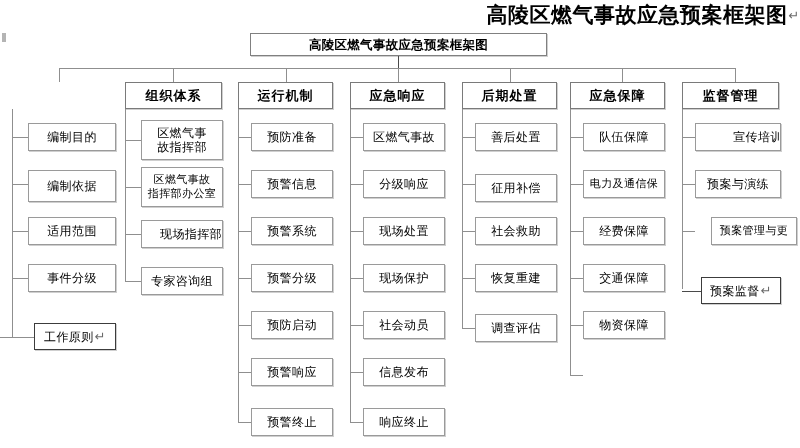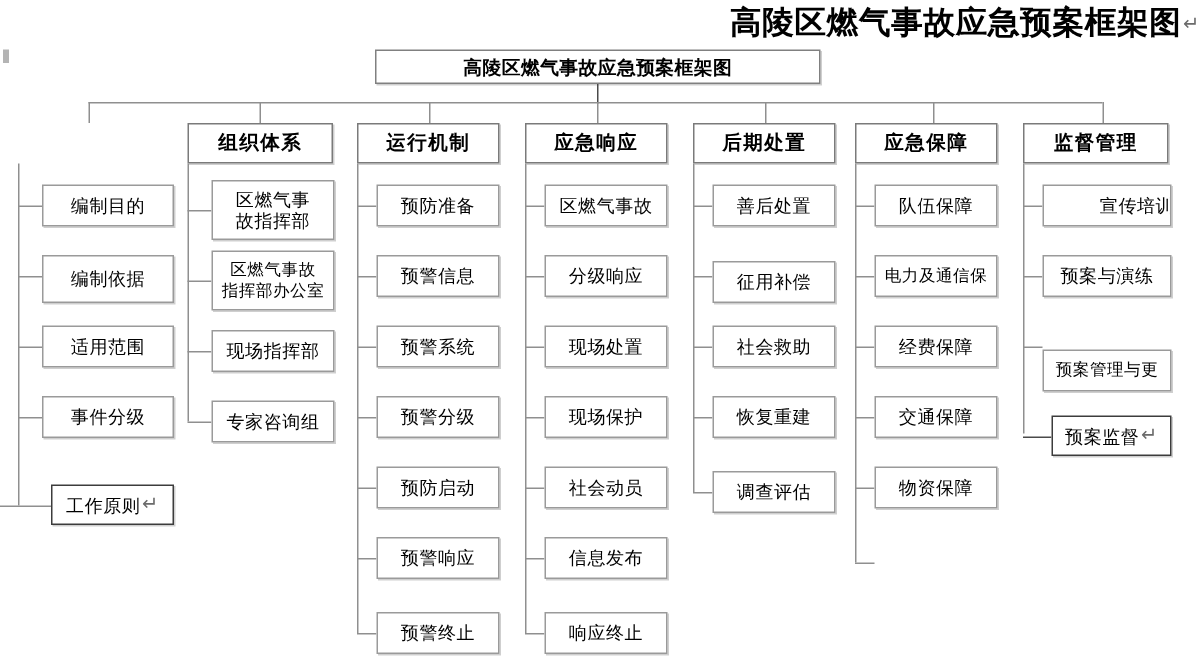--- a/index.html
+++ b/index.html
@@ -170,21 +170,21 @@
   <div class="box leaf-box two-line" style="left:141px; top:120px; width:82px; height:40px;">
     <span><span>区燃气事</span><br><span>故指挥部</span></span>
   </div>
 
   <div class="ln-h" style="left:125px; top:187px; width:16px;"></div>
   <div class="box leaf-box two-line" style="left:141px; top:167px; width:82px; height:40px;">
     <span style="font-size:11px;"><span>区燃气事故</span><br><span>指挥部办公室</span></span>
   </div>
 
   <div class="ln-h" style="left:125px; top:234px; width:16px;"></div>
-  <div class="box leaf-box" style="left:141px; top:220px; width:82px; height:28px;">
+  <div class="box leaf-box" style="left:141px; top:220px; width:82px; height:28px;justify-content:flex-end;">
     <span>现场指挥部</span>
   </div>
 
   <div class="ln-h" style="left:125px; top:281px; width:16px;"></div>
   <div class="box leaf-box" style="left:141px; top:267px; width:82px; height:28px;">
     <span>专家咨询组</span>
   </div>
 
   <div class="box head-box" style="left:238px; top:82px; width:95px; height:27px;">
     <span>运行机制</span>
@@ -337,21 +337,21 @@
   <div class="box leaf-box" style="left:695px; top:123px; width:86px; height:28px;padding-left:40px;">
     <span>宣传培训</span>
   </div>
 
   <div class="ln-h" style="left:682px; top:184px; width:13px;"></div>
   <div class="box leaf-box" style="left:695px; top:170px; width:86px; height:28px;">
     <span>预案与演练</span>
   </div>
 
   <div class="ln-h" style="left:682px; top:231px; width:13px;"></div>
-  <div class="box leaf-box" style="left:695px; top:217px; width:86px; height:28px;margin-top:16px;">
+  <div class="box leaf-box" style="left:711px; top:217px; width:86px; height:28px;">
     <span style="font-size:11px;">预案管理与更</span>
   </div>
 
   <div class="ln-h strong" style="left:682px; top:291px; width:19px;"></div>
   <div class="box leaf-box dark-edge" style="left:701px; top:277px; width:80px; height:27px;">
     <span>预案监督</span>
       <span class="ret-mark">↵</span>
   </div>
 
 </div>

